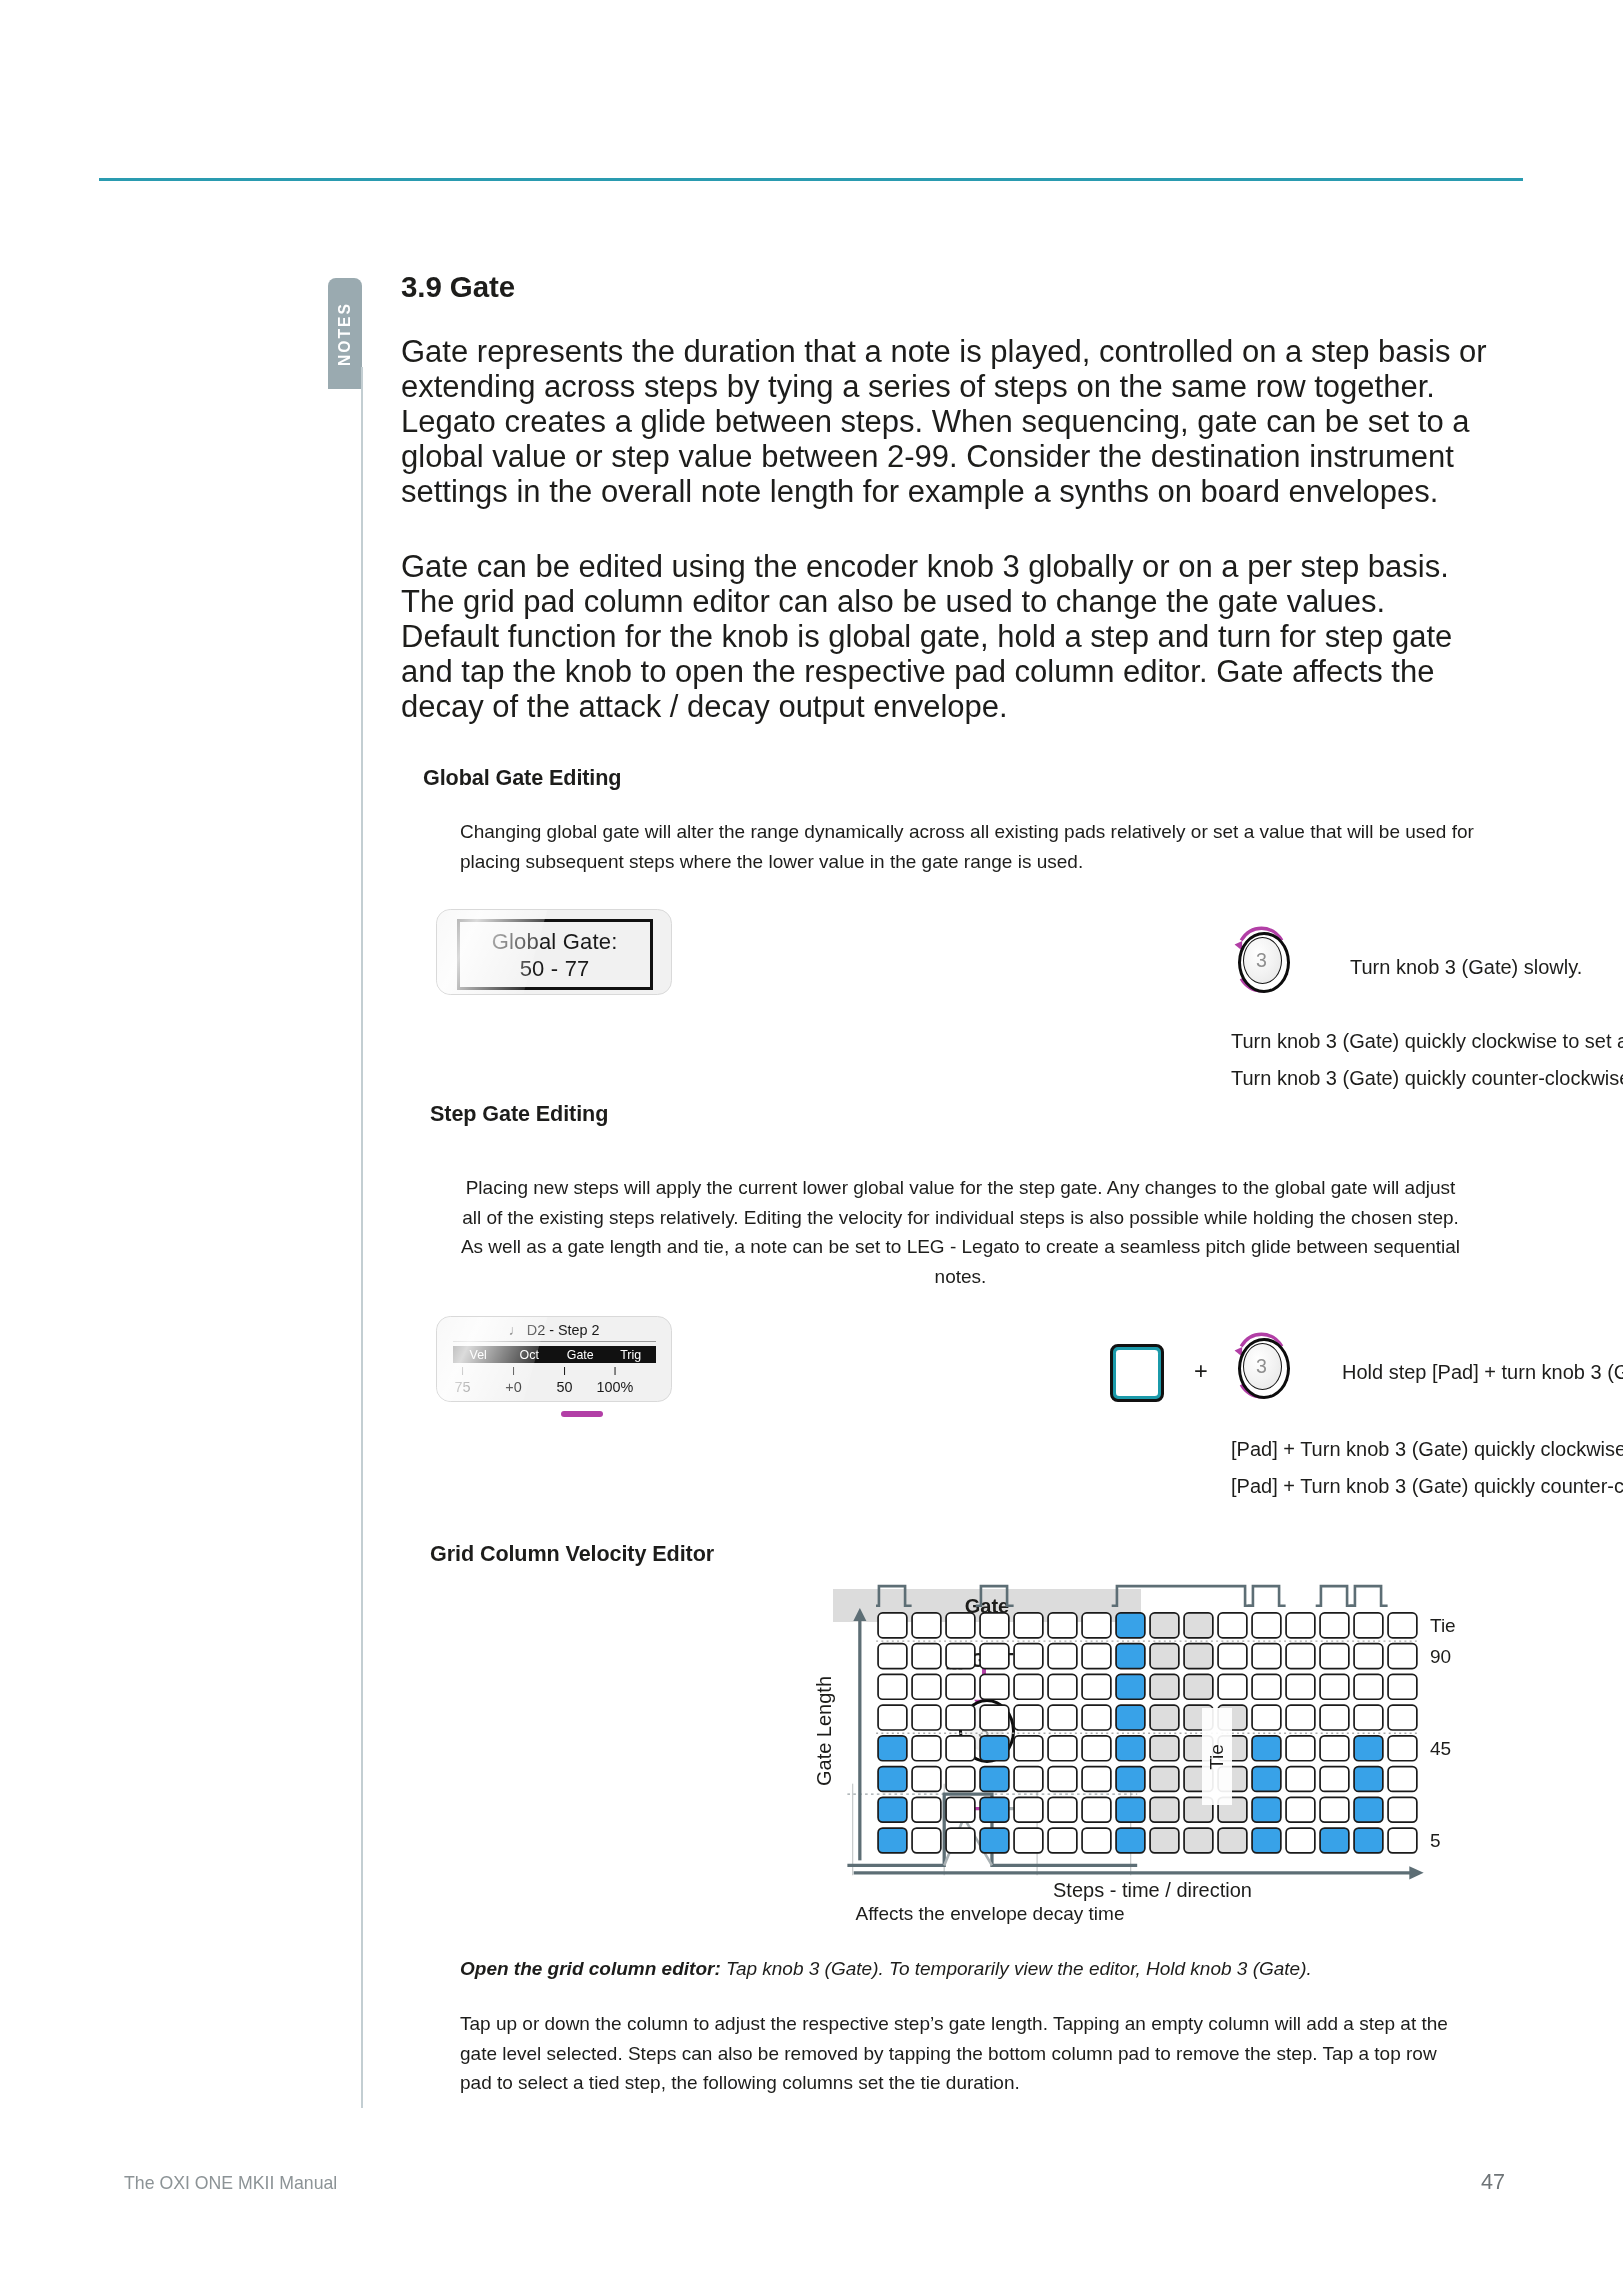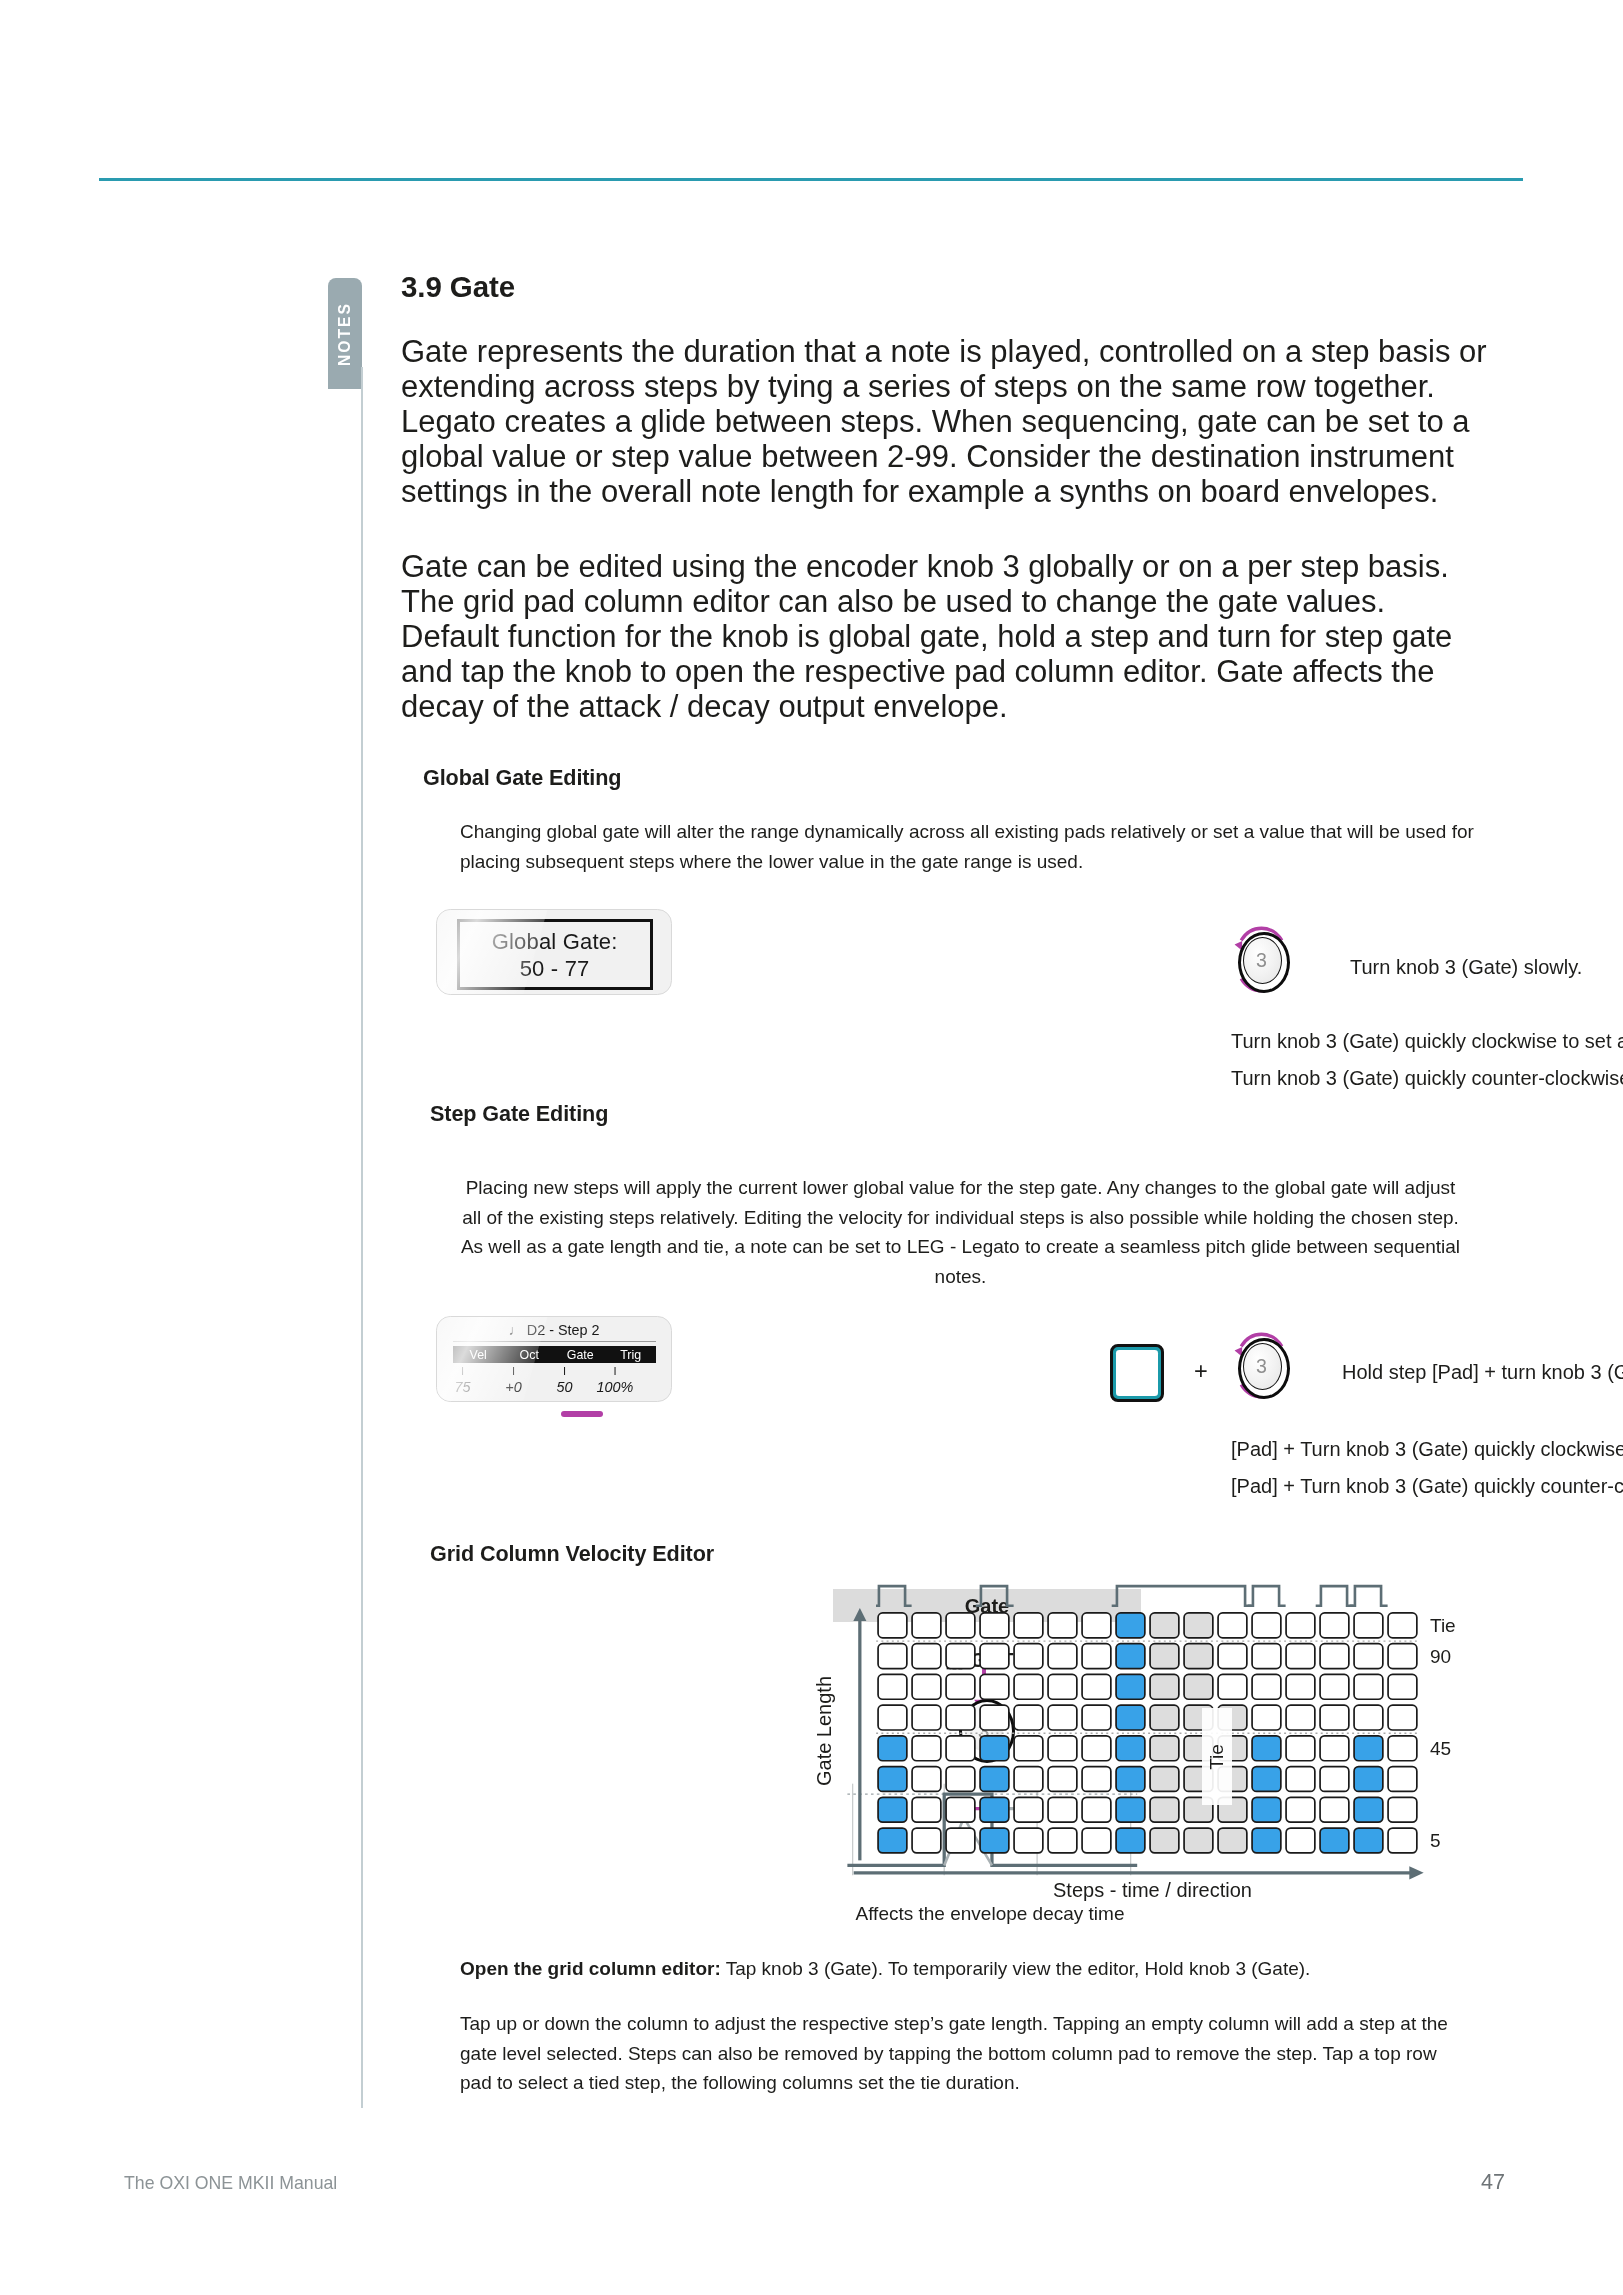--- a/index.html
+++ b/index.html
@@ -63,21 +63,21 @@
   p.small{
     position:absolute;margin:0;
     font-size:19px;line-height:29.5px;font-weight:400;color:#1d1d1b;
   }
   #small1{left:59px;top:817px;width:1021px;}
   #small2{left:59px;top:1173px;width:1001px;text-align:center;}
   #small4{left:59px;top:2009px;width:1008px;}
 
   p.lead{
     position:absolute;left:59px;top:1954px;margin:0;width:1021px;
-    font-size:19px;line-height:29.5px;
+    font-size:19px;line-height:29.5px;font-style:italic;
   }
   p.lead b{font-weight:700;}
 
   
   .device-screen{
     position:absolute;background:#f1f1f1;border:1.3px solid #d9d9d9;
     border-radius:14.4px;box-shadow:inset 0 0 0 0 #fff;
     overflow:hidden;
   }
   .device-screen::after{
@@ -113,21 +113,21 @@
   #screen-step .hdr{
     position:absolute;left:15.7px;top:29px;width:203px;height:17px;background:#111;
   }
   #screen-step .hdr div{
     position:absolute;top:2px;font-size:12.4px;color:#fff;text-align:center;
   }
   #screen-step .ticks div{
     position:absolute;top:48px;font-size:11px;color:#1a1a1a;text-align:center;
   }
   #screen-step .vals div{
-    position:absolute;top:62px;font-size:14.4px;color:#1a1a1a;text-align:center;font-style:italic;
+    position:absolute;top:62px;font-size:14.4px;color:#1a1a1a;text-align:center;
   }
   .c1{left:0px;width:51px;}
   .c2{left:51px;width:51px;}
   .c3{left:102px;width:51px;}
   .c4{left:153px;width:50px;}
   #screen-step-underline{
     position:absolute;left:160px;top:1411px;width:42px;height:5.9px;
     background:#b23fa6;border-radius:3.3px;
   }
 

